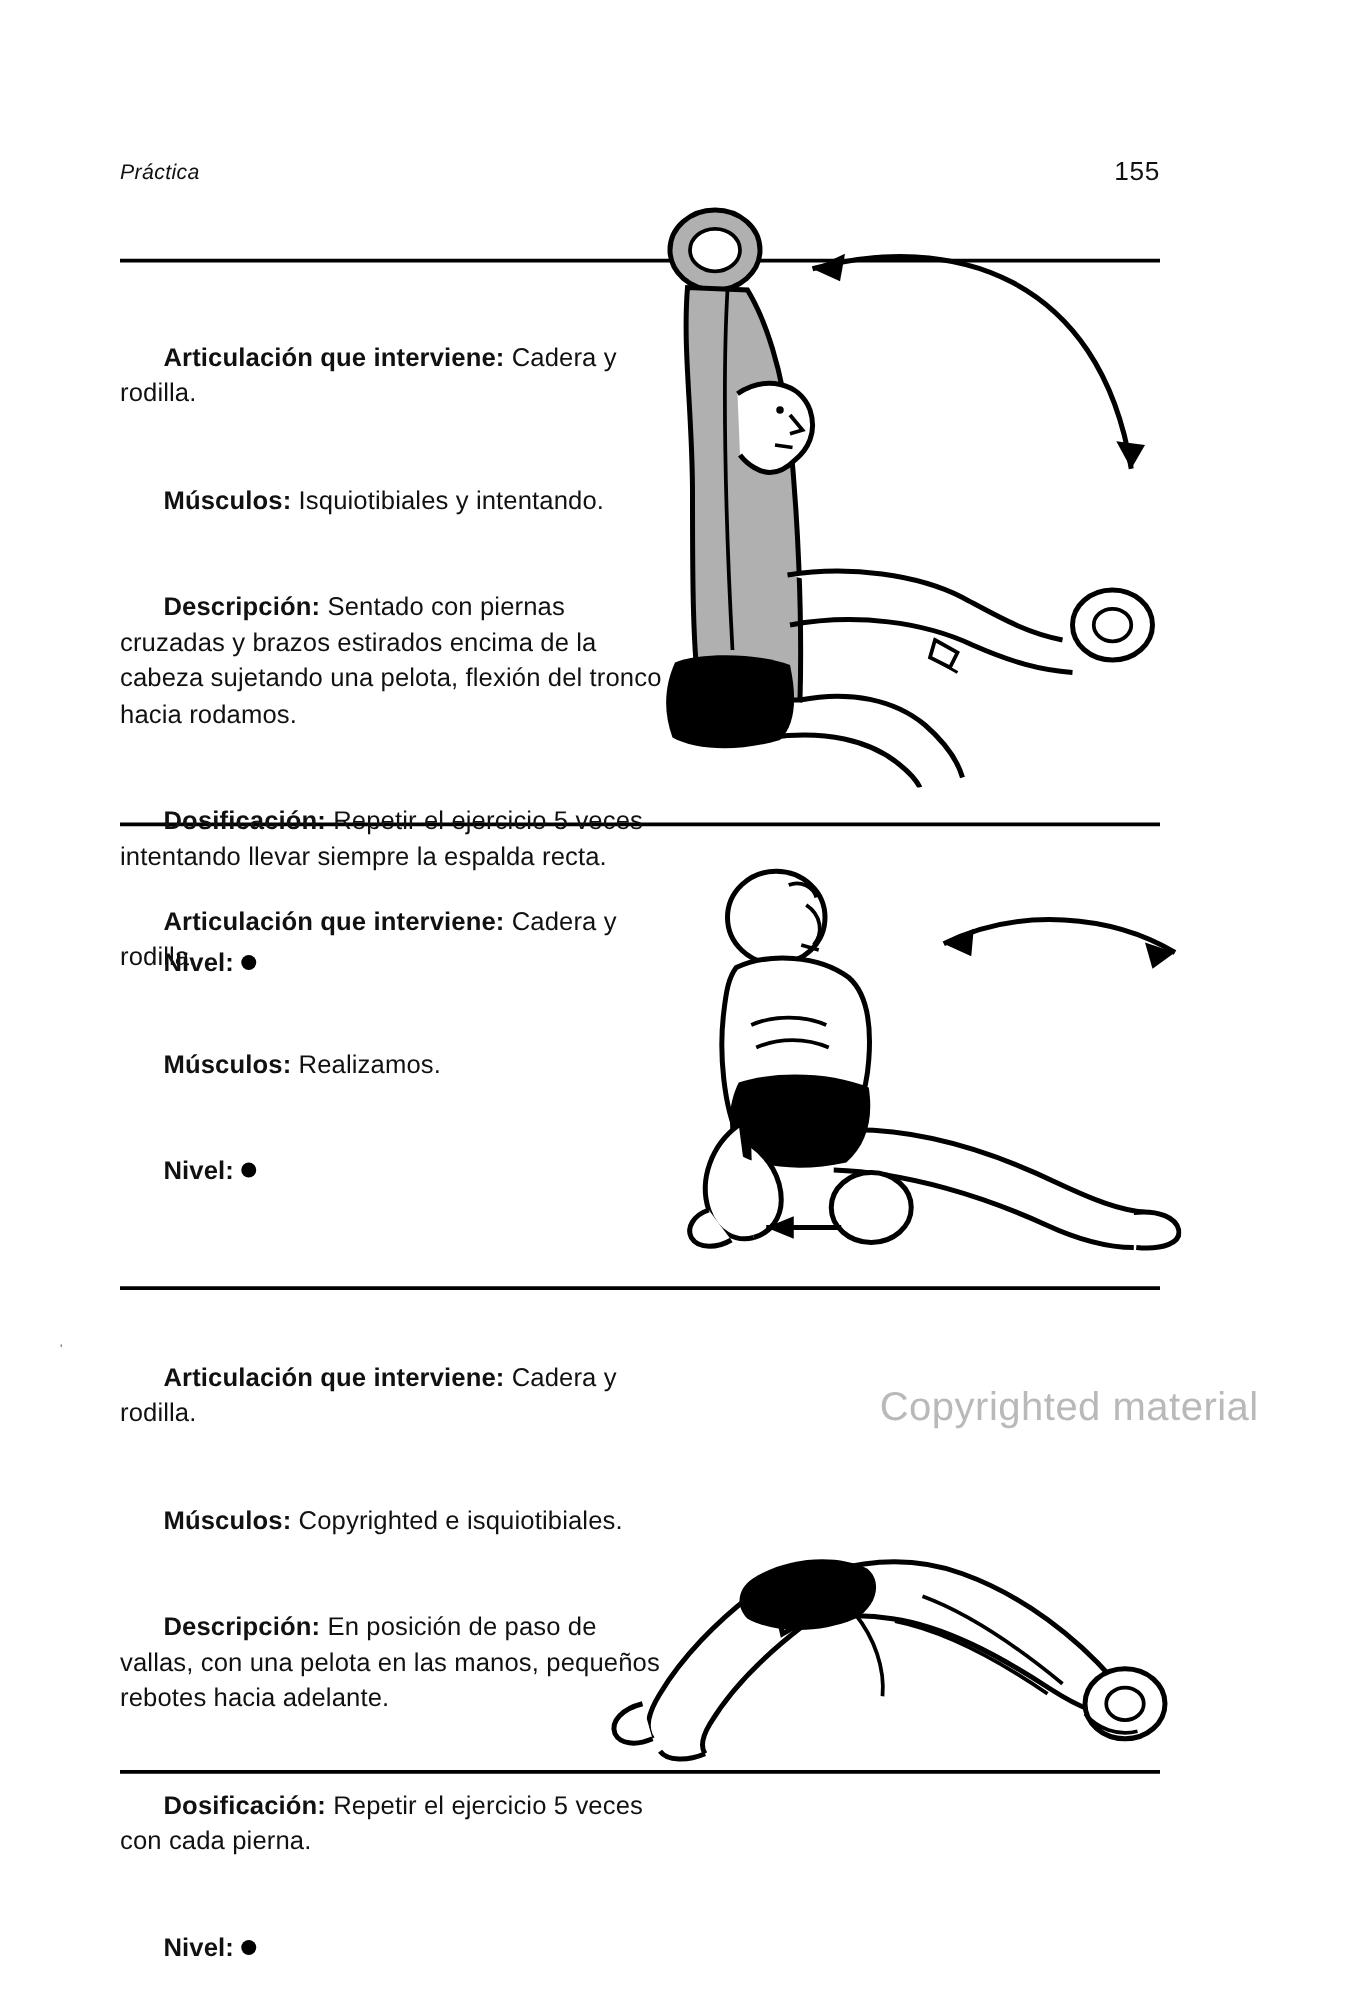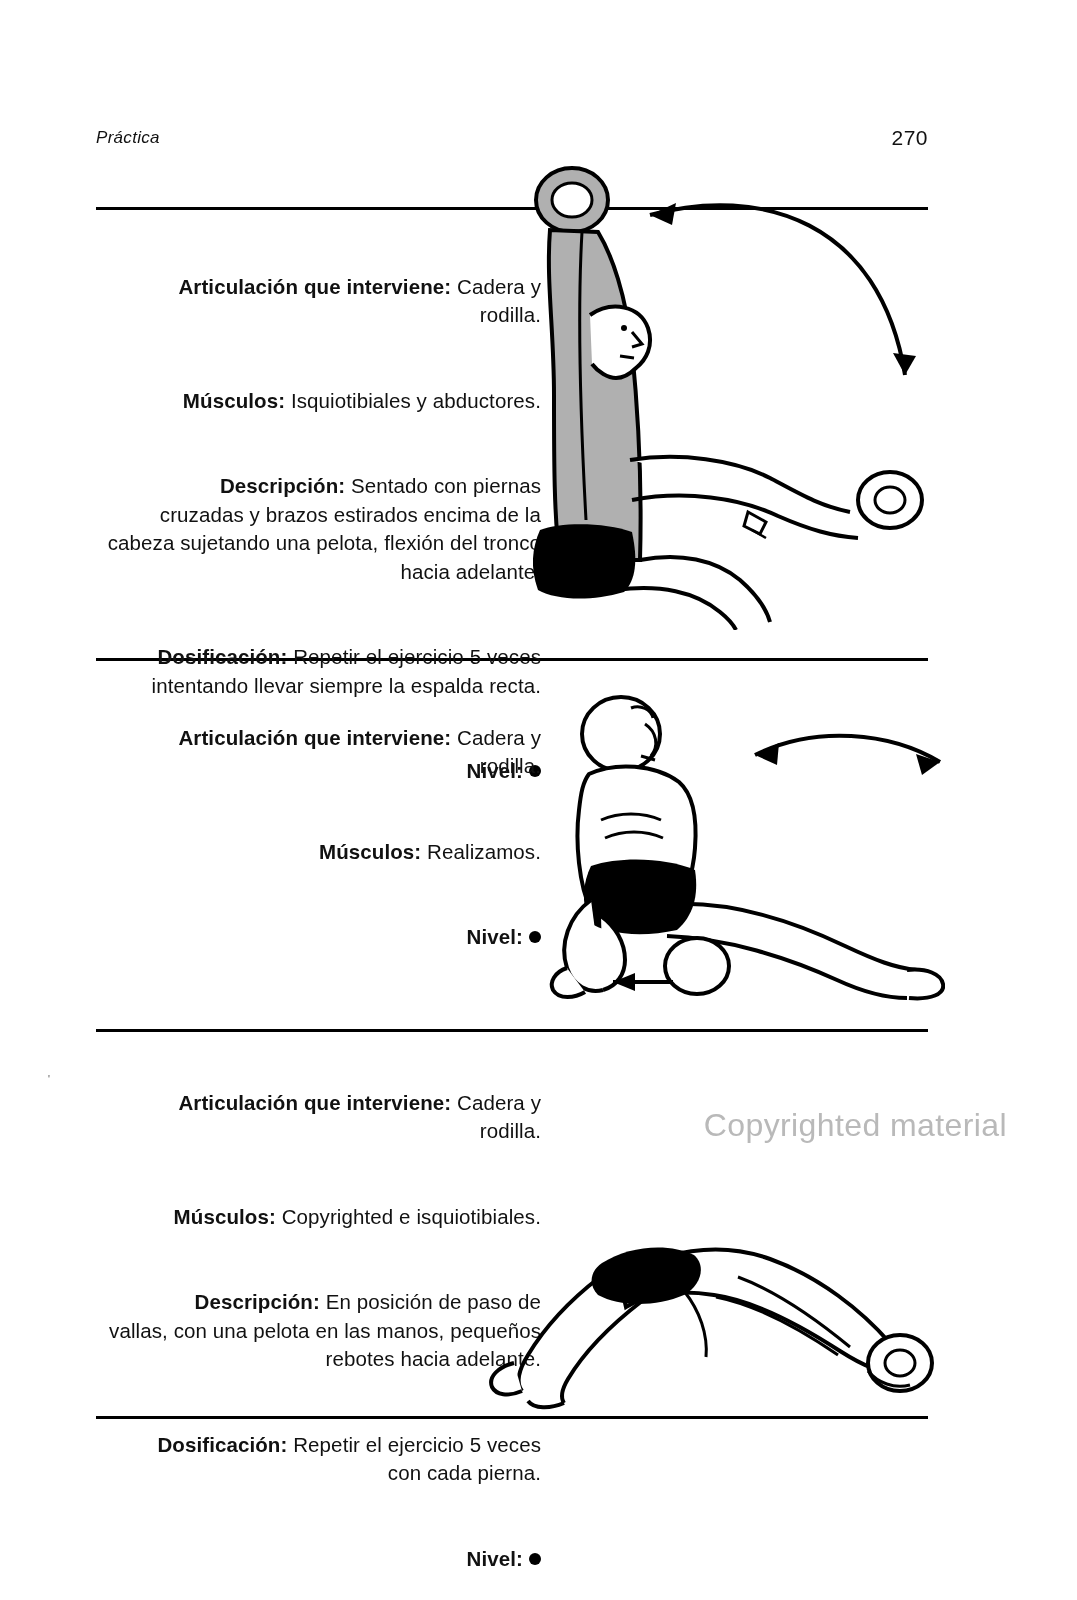--- a/index.html
+++ b/index.html
@@ -60,21 +60,20 @@
   .rule.r1 { top: 207px; }
   .rule.r2 { top: 658px; }
   .rule.r3 { top: 1029px; }
   .rule.r4 { top: 1416px; }
 
   
   .block {
     position: absolute;
     left: 96px;
     width: 445px;
-    text-align: right;
   }
   .block.b1 { top: 244px; }
   .block.b2 { top: 695px; }
   .block.b3 { top: 1060px; }
 
   .line {
     font-size: 20.5px;
     line-height: 28.5px;
     letter-spacing: 0.1px;
     color: #111;
@@ -121,39 +120,39 @@
     letter-spacing: 0.4px;
   }
 </style>
 </head>
 <body>
 
 <div class="page">
 
   <div class="header">
     <div class="header-left">Práctica</div>
-    <div class="header-right">270</div>
+    <div class="header-right">155</div>
   </div>
 
   <div class="rule r1"></div>
   <div class="rule r2"></div>
   <div class="rule r3"></div>
   <div class="rule r4"></div>
 
   <div class="small-tick">'</div>
 
   <div class="block b1">
     <div class="line">
       <span class="lbl">Articulación que interviene:</span><span> Cadera y rodilla.</span>
     </div>
     <div class="line">
-      <span class="lbl">Músculos:</span><span> Isquiotibiales y abductores.</span>
-    </div>
-    <div class="line">
-      <span class="lbl">Descripción:</span><span> Sentado con piernas cruzadas y brazos estirados encima de la cabeza sujetando una pelota, flexión del tronco hacia adelante.</span>
+      <span class="lbl">Músculos:</span><span> Isquiotibiales y intentando.</span>
+    </div>
+    <div class="line">
+      <span class="lbl">Descripción:</span><span> Sentado con piernas cruzadas y brazos estirados encima de la cabeza sujetando una pelota, flexión del tronco hacia rodamos.</span>
     </div>
     <div class="line">
       <span class="lbl">Dosificación:</span><span> Repetir el ejercicio 5 veces intentando llevar siempre la espalda recta.</span>
     </div>
     <div class="line">
       <span class="lbl">Nivel:</span><span class="dot"></span>
     </div>
   </div>
 
   <div class="figure fig1">

